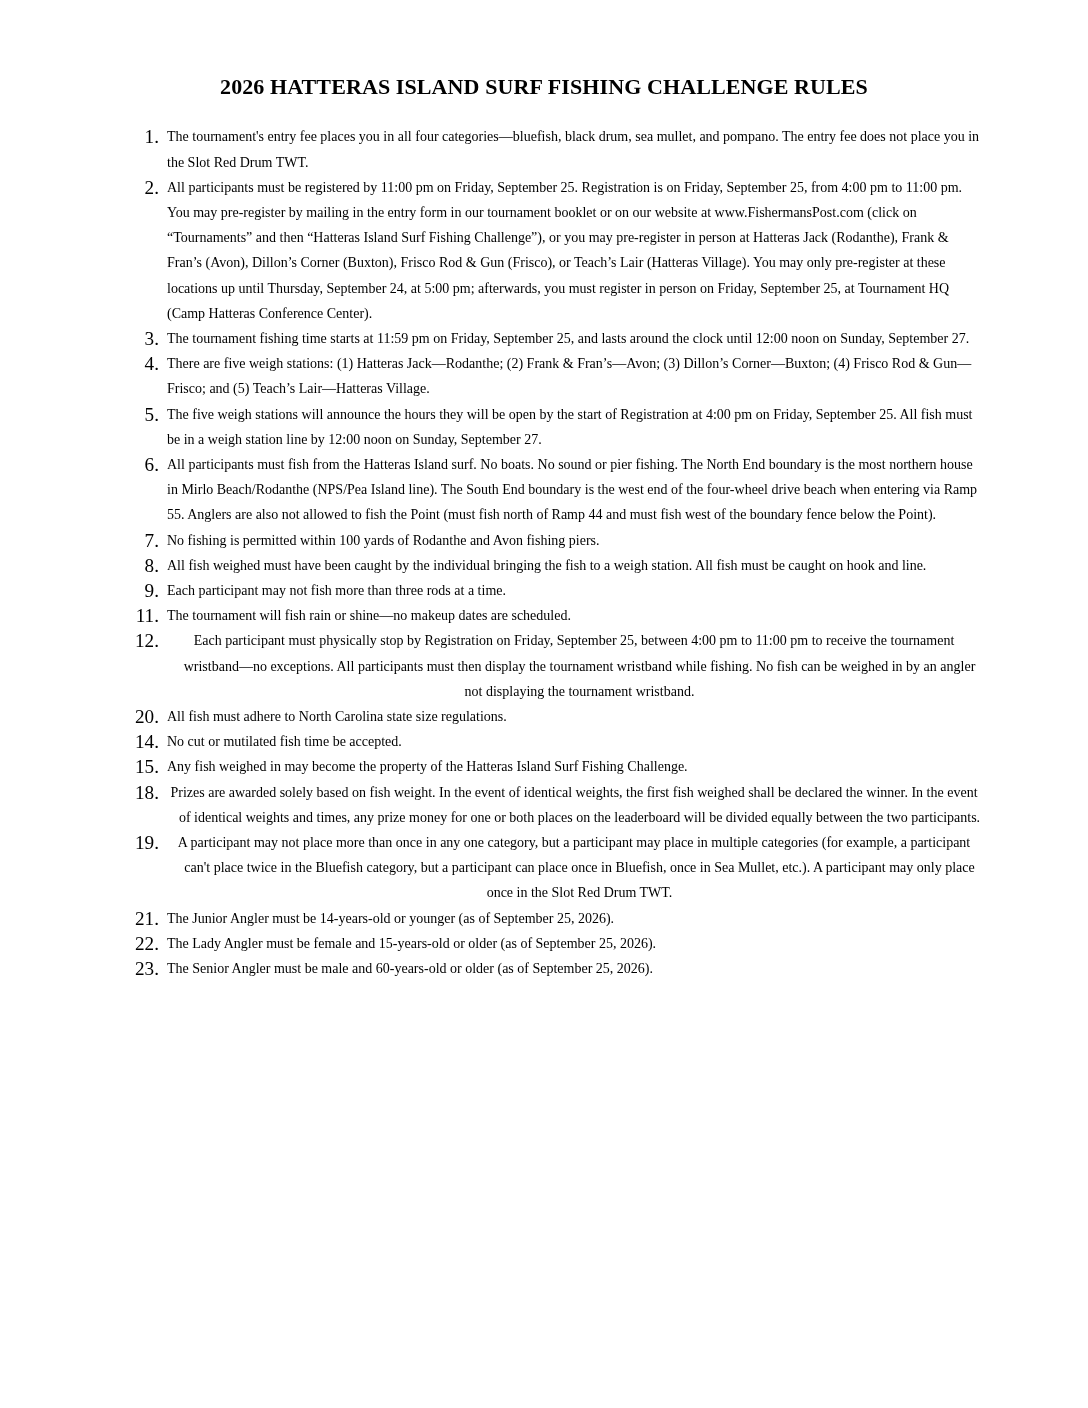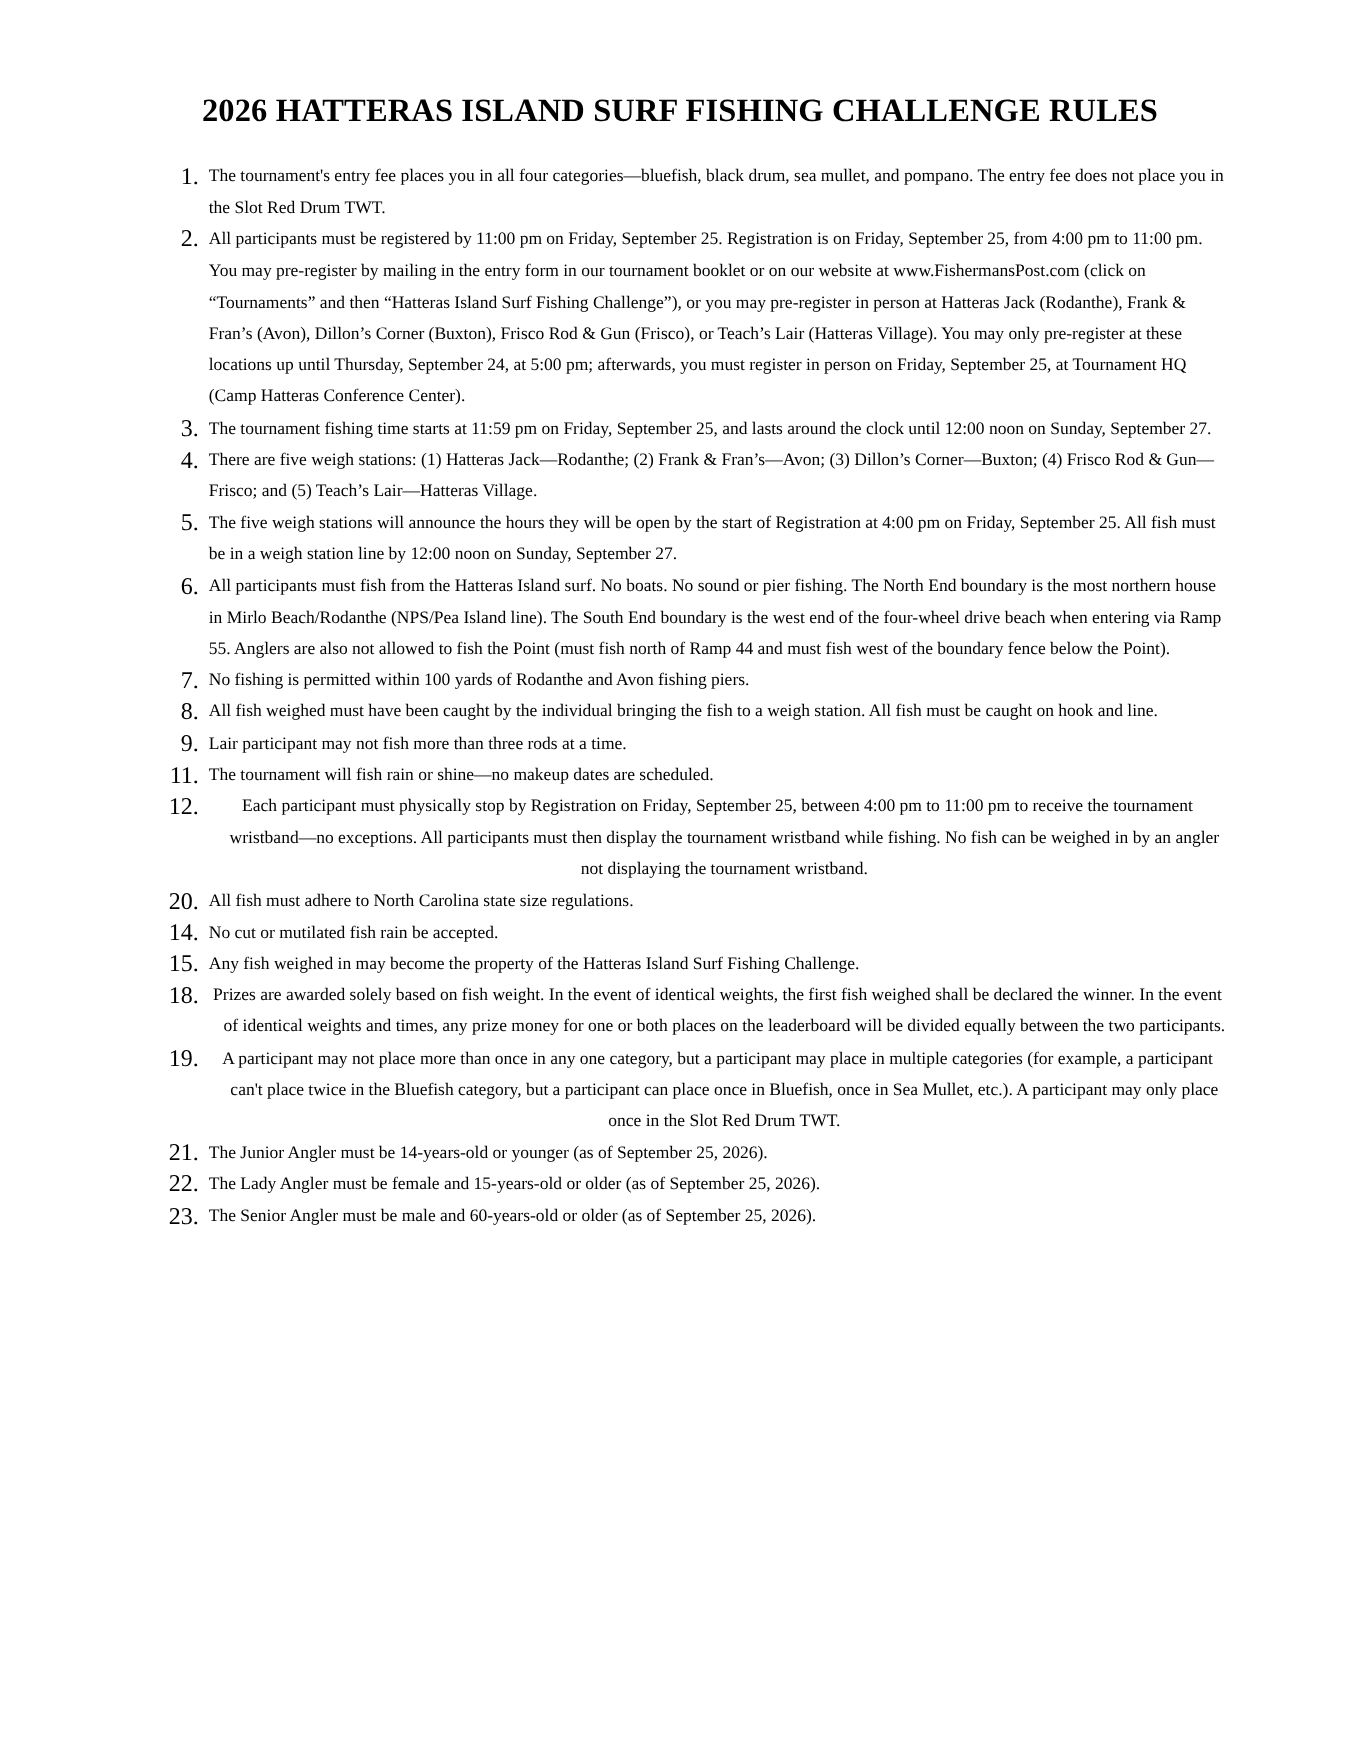--- a/index.html
+++ b/index.html
@@ -20,21 +20,21 @@
     width: 1088px;
     height: 1408px;
     background: #ffffff;
     box-sizing: border-box;
     padding: 0;
     overflow: hidden;
   }
   .doc-title {
     text-align: center;
     font-weight: bold;
-    font-size: 26px;
+    font-size: 22px;
     letter-spacing: 0.1px;
     margin: 0;
     padding-top: 74px;
     padding-left: 40px;
     padding-right: 40px;
     line-height: 1.15;
   }
   .rules-list {
     list-style: none;
     margin: 0;
@@ -108,37 +108,37 @@
       <li class="rule-item">
         <span class="rule-number">7.</span>
         <span class="rule-text">No fishing is permitted within 100 yards of Rodanthe and Avon fishing piers.</span>
       </li>
       <li class="rule-item">
         <span class="rule-number">8.</span>
         <span class="rule-text">All fish weighed must have been caught by the individual bringing the fish to a weigh station. All fish must be caught on hook and line.</span>
       </li>
       <li class="rule-item">
         <span class="rule-number">9.</span>
-        <span class="rule-text">Lair participant may not fish more than three rods at a time.</span>
+        <span class="rule-text">Each participant may not fish more than three rods at a time.</span>
       </li>
       <li class="rule-item">
         <span class="rule-number">11.</span>
         <span class="rule-text">The tournament will fish rain or shine—no makeup dates are scheduled.</span>
       </li>
       <li class="rule-item deep-indent">
         <span class="rule-number">12.</span>
         <span class="rule-text">Each participant must physically stop by Registration on Friday, September 25, between 4:00 pm to 11:00 pm to receive the tournament wristband—no exceptions. All participants must then display the tournament wristband while fishing. No fish can be weighed in by an angler not displaying the tournament wristband.</span>
       </li>
       <li class="rule-item">
         <span class="rule-number">20.</span>
         <span class="rule-text">All fish must adhere to North Carolina state size regulations.</span>
       </li>
       <li class="rule-item">
         <span class="rule-number">14.</span>
-        <span class="rule-text">No cut or mutilated fish rain be accepted.</span>
+        <span class="rule-text">No cut or mutilated fish time be accepted.</span>
       </li>
       <li class="rule-item">
         <span class="rule-number">15.</span>
         <span class="rule-text">Any fish weighed in may become the property of the Hatteras Island Surf Fishing Challenge.</span>
       </li>
       <li class="rule-item deep-indent">
         <span class="rule-number">18.</span>
         <span class="rule-text">Prizes are awarded solely based on fish weight. In the event of identical weights, the first fish weighed shall be declared the winner. In the event of identical weights and times, any prize money for one or both places on the leaderboard will be divided equally between the two participants.</span>
       </li>
       <li class="rule-item deep-indent">

